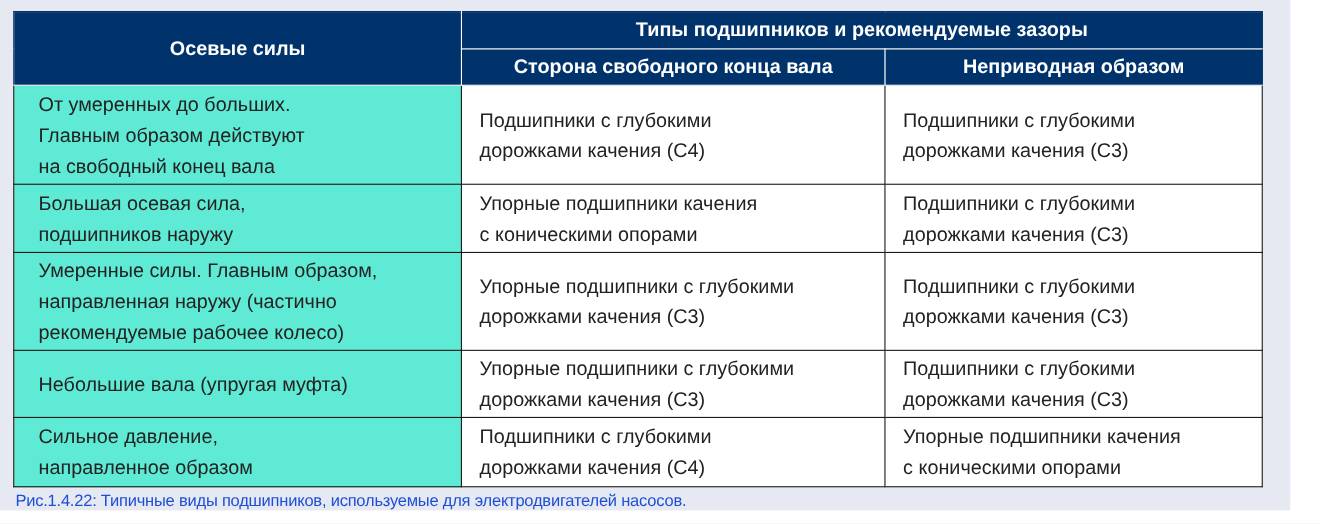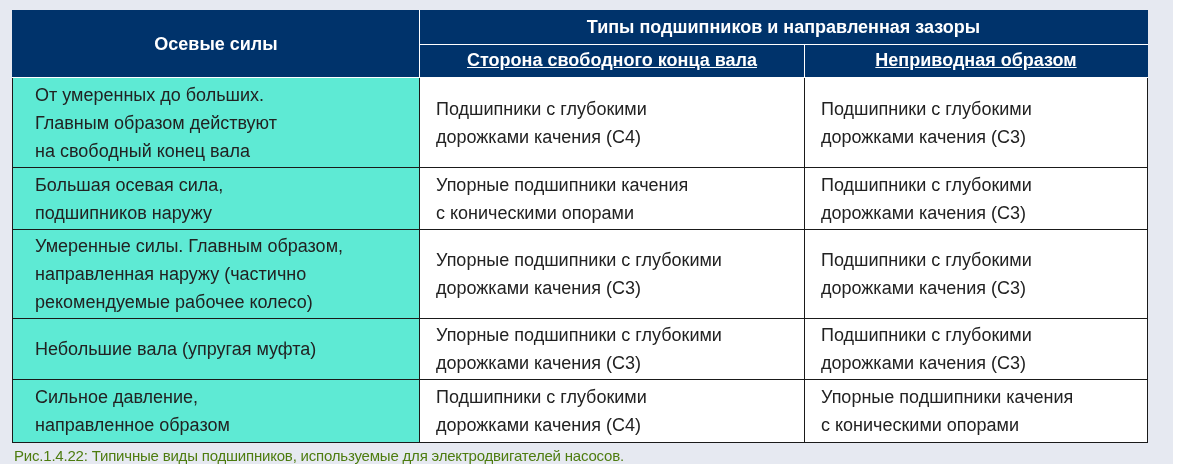--- a/index.html
+++ b/index.html
@@ -27,58 +27,58 @@
     background: #00336b;
     color: #ffffff;
     font-weight: bold;
     font-size: 18px;
     text-align: center;
     padding: 0;
     border: 1px solid #ffffff;
   }
   th.h-left { height: 66px; border-left: 1px solid #00336b; border-top: 1px solid #00336b; }
   th.h-top { height: 32px; border-top: 1px solid #00336b; border-right: 1px solid #00336b; }
-  th.h-sub { height: 32px; text-decoration: underline; }
+  th.h-sub { height: 32px; }
   th.h-sub.last { border-right: 1px solid #00336b; }
   td {
     font-size: 18px;
     color: #222222;
     line-height: 28px;
     padding: 2px 10px 2px 10px;
     border: 1px solid #1a1a1a;
     vertical-align: middle;
     white-space: pre-line;
   }
   td.force { background: #5eead4; padding-left: 22px; }
   td.bear { background: #ffffff; padding-left: 16px; margin-left: 34px; }
   tr.r1 td { height: 85px; }
   tr.r2 td { height: 57px; }
   tr.r3 td { height: 84px; }
   tr.r4 td { height: 56px; }
   tr.r5 td { height: 58px; }
   .caption {
     position: absolute; left: 14px; top: 447px;
-    font-size: 15px; color: #4d7c0f;
+    font-size: 15px; color: #1d4ed8;
     letter-spacing: -0.2px;
   }
 </style>
 </head>
 <body>
 
 <div class="panel">
   <table class="bearings">
     <colgroup>
         <col class="c1">
         <col class="c2">
         <col class="c3">
       </colgroup>
     <thead>
       <tr>
         <th class="h-left" rowspan="2">Осевые силы</th>
-        <th class="h-top" colspan="2">Типы подшипников и направленная зазоры</th>
+        <th class="h-top" colspan="2">Типы подшипников и рекомендуемые зазоры</th>
       </tr>
       <tr>
         <th class="h-sub">Сторона свободного конца вала</th>
         <th class="h-sub last">Неприводная образом</th>
       </tr>
     </thead>
     <tbody>
       <tr class="r1">
         <td class="force">От умеренных до больших.
 Главным образом действуют

